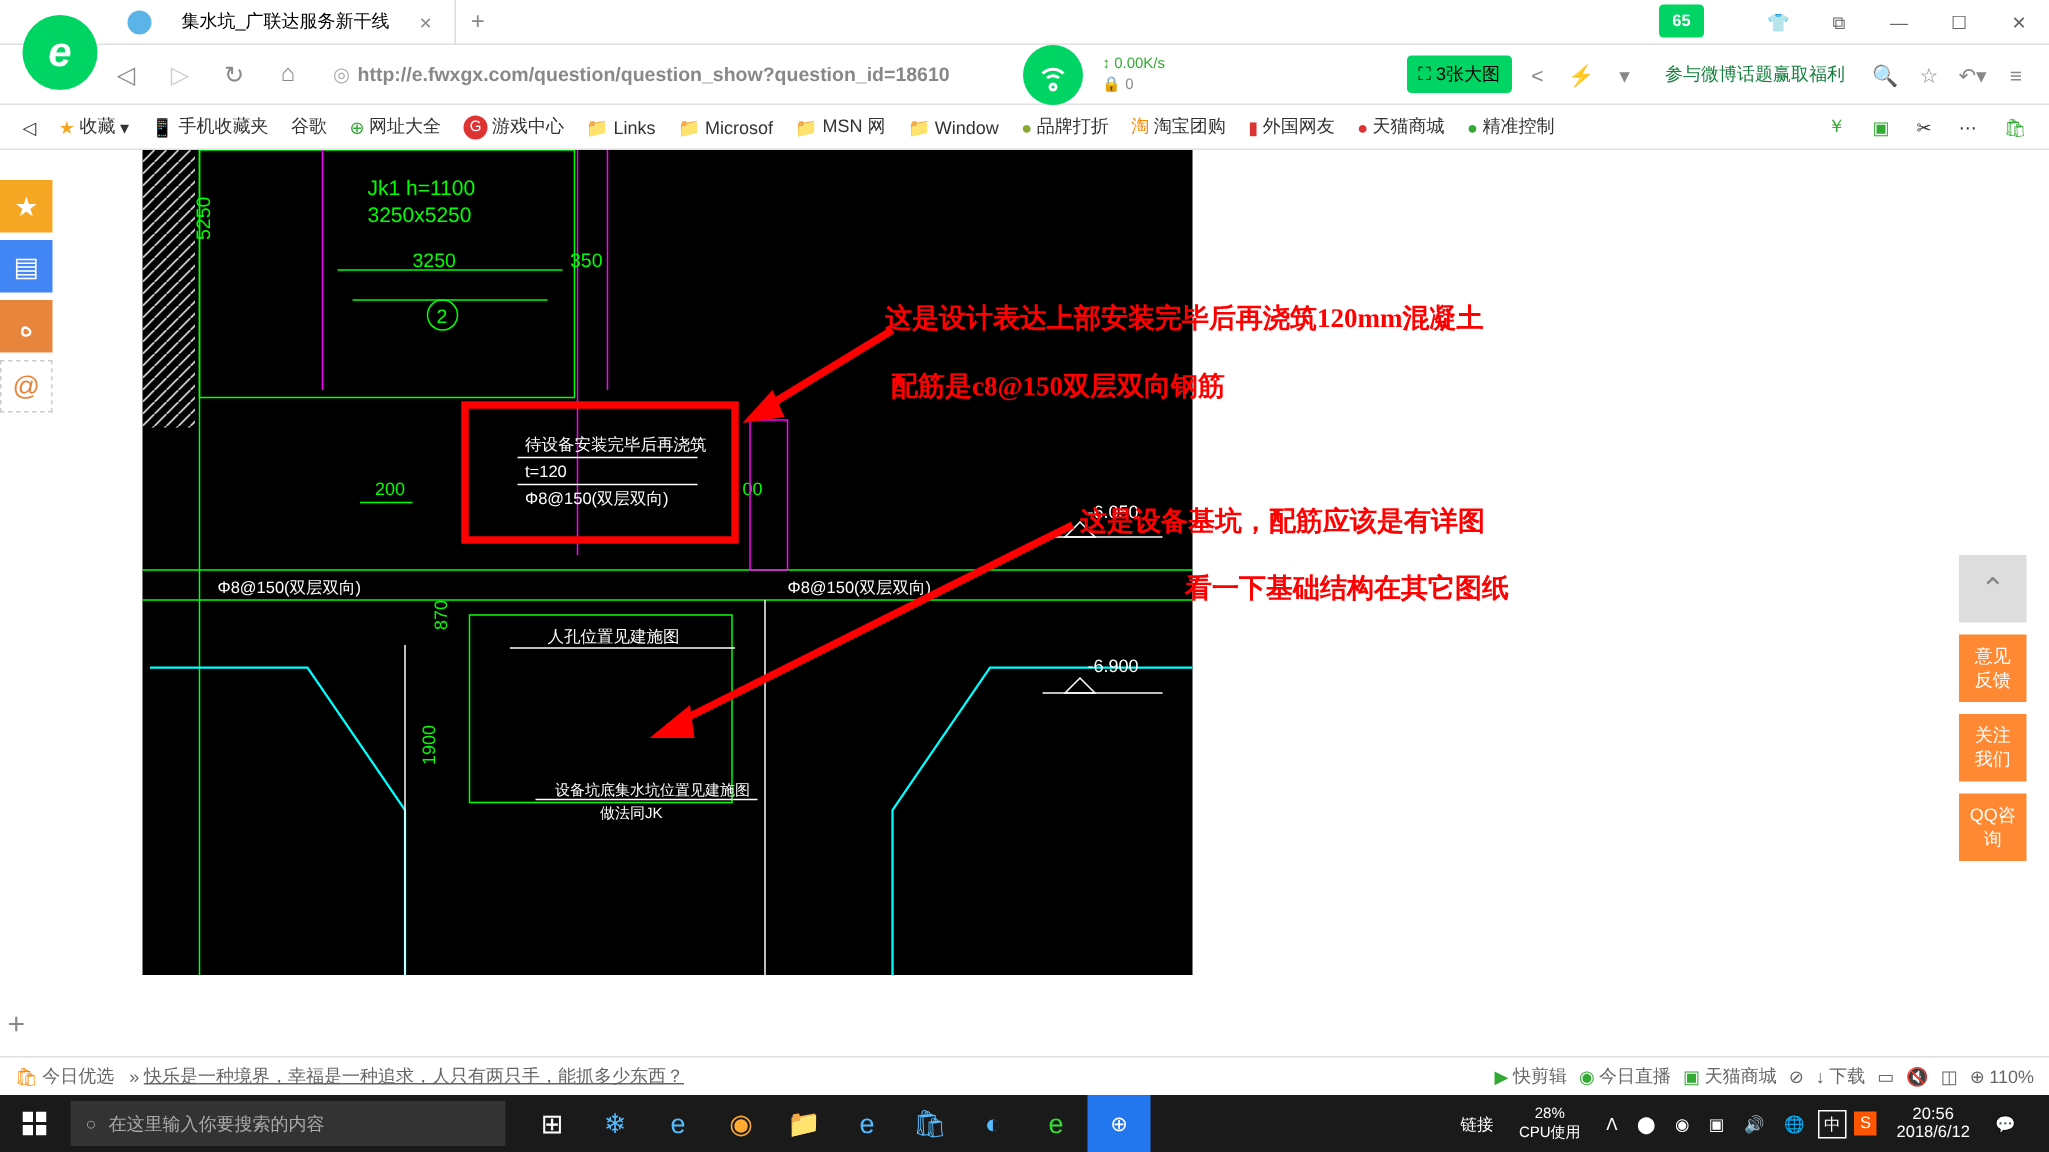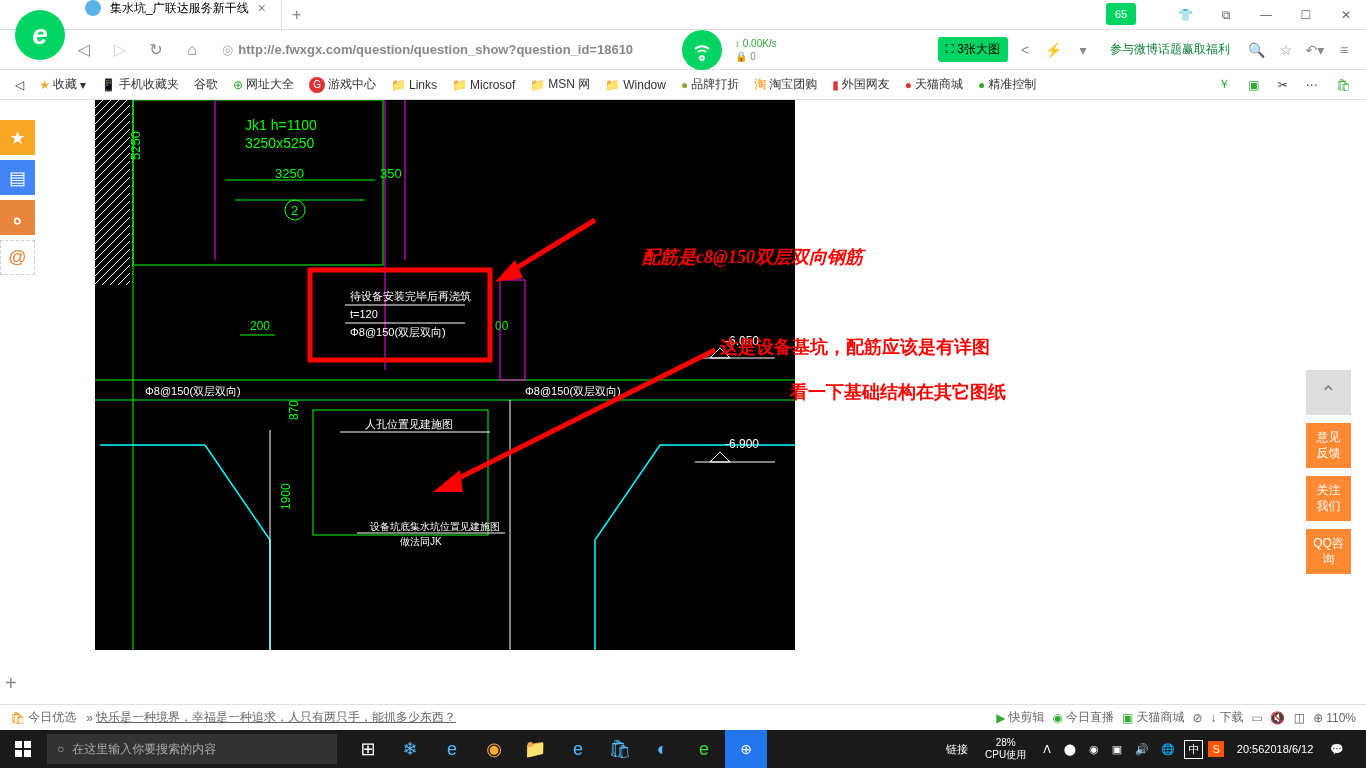--- a/index.html
+++ b/index.html
@@ -2,27 +2,27 @@
 <html><head>
 <meta charset="utf-8">
 <style>
 * { margin: 0; padding: 0; box-sizing: border-box; font-family: "Microsoft YaHei", sans-serif; }
 body { width: 1366px; height: 768px; overflow: hidden; background: #fff; position: relative; }
 
 
 .titlebar { height: 30px; background: #fff; display: flex; align-items: center; border-bottom: 1px solid #e0e0e0; }
 .logo-circle { width: 50px; height: 50px; border-radius: 50%; background: #00d563; display: flex; align-items: center; justify-content: center; margin: 5px 10px; position: absolute; top: 5px; left: 5px; z-index: 10; }
 .logo-e { color: #fff; font-size: 28px; font-weight: bold; font-style: italic; }
-.tab { margin-left: 70px; height: 30px; padding: 0 15px; display: flex; align-items: flex-start; border-right: 1px solid #ddd; font-size: 12px; gap: 9px; min-width: 200px; }
+.tab { margin-left: 70px; height: 30px; padding: 0 15px; display: flex; align-items: center; border-right: 1px solid #ddd; font-size: 12px; gap: 20px; min-width: 200px; }
 .tab-favicon { width: 16px; height: 16px; border-radius: 50%; background: #5bb4e8; display: inline-block; }
 .tab-close { margin-left: auto; color: #888; font-size: 14px; }
 .tab-new { padding: 0 10px; color: #888; font-size: 16px; }
 .window-controls { margin-left: auto; display: flex; gap: 0; }
 .window-btn { width: 40px; height: 30px; display: flex; align-items: center; justify-content: center; color: #666; font-size: 12px; }
-.score-badge { position: absolute; right: 230px; top: 3px; width: 30px; height: 22px; background: #00d563; border-radius: 3px; color: #fff; font-size: 11px; display: flex; align-items: center; justify-content: center; }
+.score-badge { position: absolute; right: 230px; top: 3px; width: 30px; height: 22px; background: #00d563; border-radius: 3px; color: #fff; font-size: 11px; display: flex; align-items: center; justify-content: center; font-weight: bold; }
 
 
 .addressbar { height: 40px; display: flex; align-items: center; padding: 0 10px 0 70px; gap: 8px; border-bottom: 1px solid #e0e0e0; }
 .nav-btn { width: 28px; height: 28px; display: flex; align-items: center; justify-content: center; color: #888; font-size: 16px; }
 .url-input { flex: 0 0 460px; height: 28px; padding: 0 8px; font-size: 13px; color: #888; display: flex; align-items: center; gap: 5px; }
 .url-text { font-family: Arial; font-weight: bold; }
 .wifi-icon { width: 40px; height: 40px; border-radius: 50%; background: #00d563; display: flex; align-items: center; justify-content: center; color: #fff; }
 .speed-box { font-size: 10px; color: #666; display: flex; flex-direction: column; gap: 2px; padding: 0 5px; }
 .action-btns { margin-left: auto; display: flex; align-items: center; gap: 5px; }
 .green-btn { background: #00d563; color: #000000; padding: 4px 8px; border-radius: 3px; font-size: 12px; }
@@ -43,21 +43,21 @@
 .w-blue { background: #4285f4; color: #fff; }
 .w-orange { background: #e8853c; color: #fff; }
 .w-at { color: #e8853c; border: 1px dashed #ccc; }
 .plus-btn { position: absolute; left: 5px; bottom: 5px; font-size: 20px; color: #888; }
 
 .cad-image { position: absolute; left: 95px; top: 0; width: 700px; height: 550px; background: #000; }
 .cad-svg { width: 100%; height: 100%; }
 
 .annotation { position: absolute; color: #ff0000; font-size: 18px; font-weight: bold; font-family: "SimSun", serif; }
 .anno1 { left: 590px; top: 100px; }
-.anno2 { left: 642px; top: 145px; font-style: italic; }
+.anno2 { left: 594px; top: 145px; }
 .anno3 { left: 720px; top: 235px; }
 .anno4 { left: 790px; top: 280px; }
 
 .right-buttons { position: absolute; right: 15px; top: 270px; display: flex; flex-direction: column; gap: 8px; }
 .right-btn { width: 45px; height: 45px; background: #ff8833; color: #fff; font-size: 12px; display: flex; align-items: center; justify-content: center; text-align: center; padding: 5px; line-height: 1.3; }
 .right-btn.gray { background: #ddd; color: #888; font-size: 20px; }
 
 
 .bottombar { position: absolute; bottom: 38px; left: 0; right: 0; height: 26px; display: flex; align-items: center; padding: 0 10px; font-size: 12px; border-top: 1px solid #e0e0e0; gap: 10px; }
 .bottom-item { display: flex; align-items: center; gap: 3px; color: #666; }
@@ -65,21 +65,21 @@
 
 
 .taskbar { position: absolute; bottom: 0; left: 0; right: 0; height: 38px; background: #1a1a1a; display: flex; align-items: center; color: #fff; font-size: 12px; }
 .start-btn { width: 45px; height: 38px; display: flex; align-items: center; justify-content: center; }
 .search-box { height: 30px; width: 290px; background: #333; display: flex; align-items: center; padding: 0 10px; color: #aaa; gap: 8px; margin-left: 2px; }
 .task-icons { display: flex; gap: 0; margin-left: 10px; }
 .task-icon { width: 42px; height: 38px; display: flex; align-items: center; justify-content: center; font-size: 18px; }
 .tray { margin-left: auto; display: flex; align-items: center; gap: 5px; padding-right: 18px; }
 .tray-item { padding: 0 4px; font-size: 11px; }
 .cpu-box { display: flex; flex-direction: column; font-size: 10px; align-items: center; padding: 0 8px; }
-.clock { display: flex; flex-direction: row; font-size: 11px; align-items: center; padding: 0 8px; }
+.clock { display: flex; flex-direction: column; font-size: 11px; align-items: center; padding: 0 8px; }
 </style>
 </head>
 <body>
 
 <div class="logo-circle">
     <span class="logo-e">e</span>
   </div>
 <div class="titlebar">
   <div class="tab">
     <span class="tab-favicon"></span>
@@ -264,20 +264,21 @@
 
       <rect x="405" y="180" width="25" height="100" fill="none" stroke="#f0f"></rect>
 
       <path d="M 500 120 L 410 175" stroke="#f00" stroke-width="5" fill="none"></path>
       <polygon points="400,182 420,160 428,178" fill="#f00"></polygon>
       <path d="M 620 250 L 350 385" stroke="#f00" stroke-width="5" fill="none"></path>
       <polygon points="338,392 365,370 368,392" fill="#f00"></polygon>
     </svg>
   </div>
 
+  <div class="annotation anno1">这是设计表达上部安装完毕后再浇筑120mm混凝土</div>
   <div class="annotation anno2">配筋是c8@150双层双向钢筋</div>
   <div class="annotation anno4">看一下基础结构在其它图纸</div>
   <div class="annotation anno3">这是设备基坑，配筋应该是有详图</div>
 
   <div class="right-buttons">
     <div class="right-btn gray">⌃</div>
     <div class="right-btn">意见反馈</div>
     <div class="right-btn">关注我们</div>
     <div class="right-btn">QQ咨询</div>
   </div>

